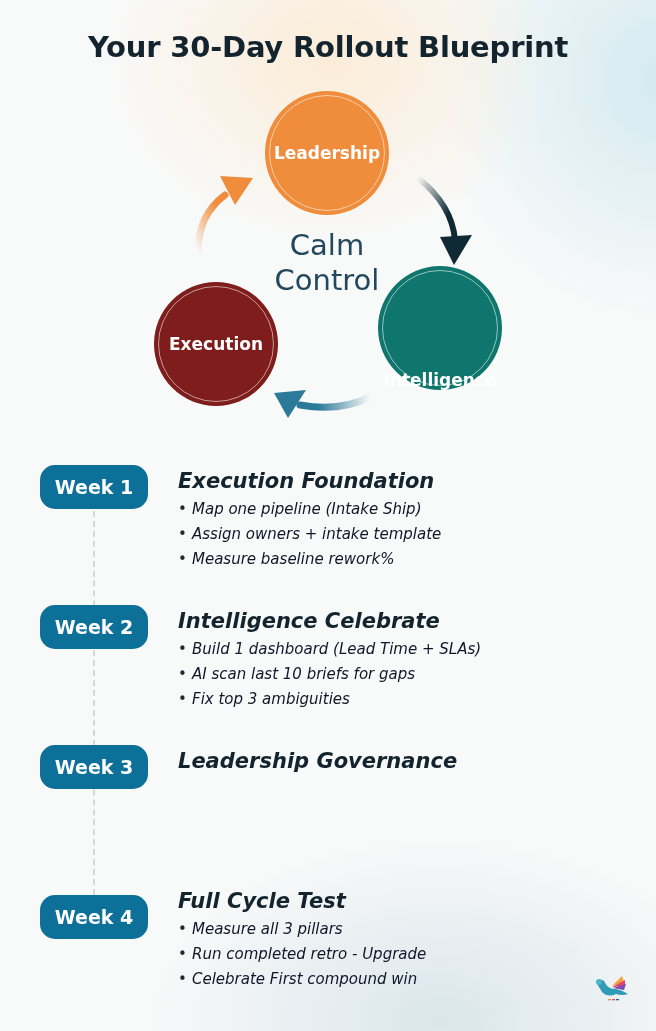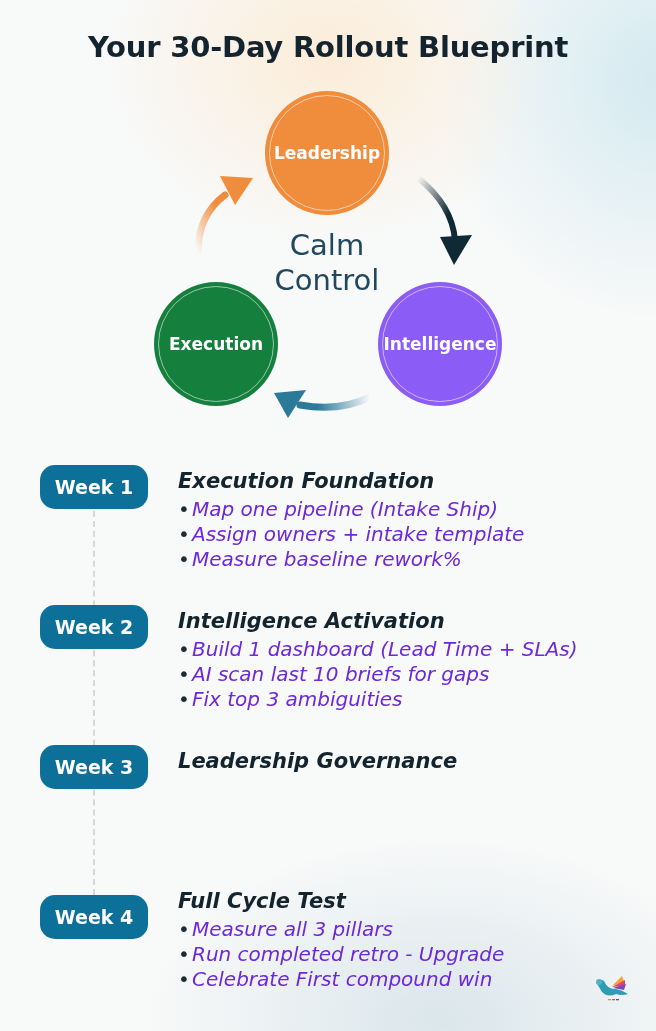--- a/index.html
+++ b/index.html
@@ -40,21 +40,21 @@
     left:40px; width:108px; height:44px; border-radius:15px;
     background:#0d7099; color:#fff; font-weight:bold; font-size:19px;
     display:flex; align-items:center; justify-content:center;
   }
   .week-block { left:178px; width:440px;font-style:italic; }
   .week-heading {
     font-size:21px; font-weight:bold; color:#13242f; line-height:28px; margin:0 0 2px 0;
   }
   .bullets { list-style:none; margin:0; padding:0; }
   .bullets li {
-    font-size:20px; color:#6d28d9; line-height:25px; position:relative; padding-left:14px;
+    font-size:15px; color:#0f172a; line-height:25px; position:relative; padding-left:14px;
   }
   .bullets li::before {
     content:"•"; position:absolute; left:0; top:0; color:#1c2c35;
   }
   .logo { left:592px; top:972px; width:40px; height:32px; }
 </style>
 </head>
 <body>
 
 <div class="abs title">Your 30-Day Rollout Blueprint</div>
@@ -87,24 +87,24 @@
 
   <g>
     <path d="M198,252 Q198,215 225,195" fill="none" stroke="url(#gOrange)" stroke-width="7" stroke-linecap="round"></path>
     <polygon points="220,176 253,178 235,205" fill="#f08d3d"></polygon>
   </g>
 </svg>
 
 <div class="abs circle" style="left:265px; top:91px; background:#f08d3d;">
   <span>Leadership</span>
 </div>
-<div class="abs circle" style="left:378px; top:282px; background:#8b5cf6;">
+<div class="abs circle" style="left:378px; top:266px; background:#0f766e;align-items:flex-end;">
   <span>Intelligence</span>
 </div>
-<div class="abs circle" style="left:154px; top:282px; background:#15803d;">
+<div class="abs circle" style="left:154px; top:282px; background:#7f1d1d;">
   <span>Execution</span>
 </div>
 
 <div class="abs center-text">
   <div>Calm</div>
   <div>Control</div>
 </div>
 
 <div class="abs timeline-line"></div>
 
@@ -113,21 +113,21 @@
   <div class="week-heading">Execution Foundation</div>
   <ul class="bullets">
     <li>Map one pipeline (Intake Ship)</li>
     <li>Assign owners + intake template</li>
     <li>Measure baseline rework%</li>
   </ul>
 </div>
 
 <div class="abs badge" style="top:605px;">Week 2</div>
 <div class="abs week-block" style="top:607px;">
-  <div class="week-heading">Intelligence Activation</div>
+  <div class="week-heading">Intelligence Celebrate</div>
   <ul class="bullets">
     <li>Build 1 dashboard (Lead Time + SLAs)</li>
     <li>AI scan last 10 briefs for gaps</li>
     <li>Fix top 3 ambiguities</li>
   </ul>
 </div>
 
 <div class="abs badge" style="top:745px;">Week 3</div>
 <div class="abs week-block" style="top:747px;">
   <div class="week-heading">Leadership Governance</div>

